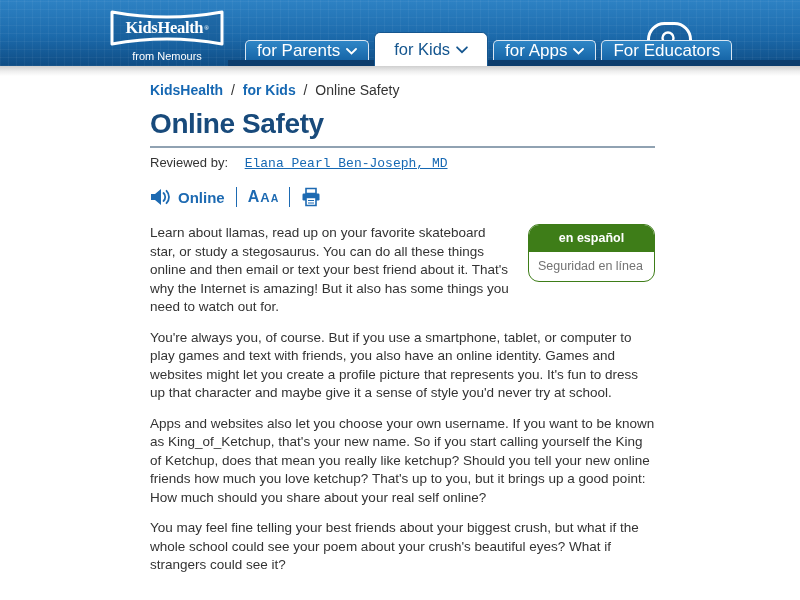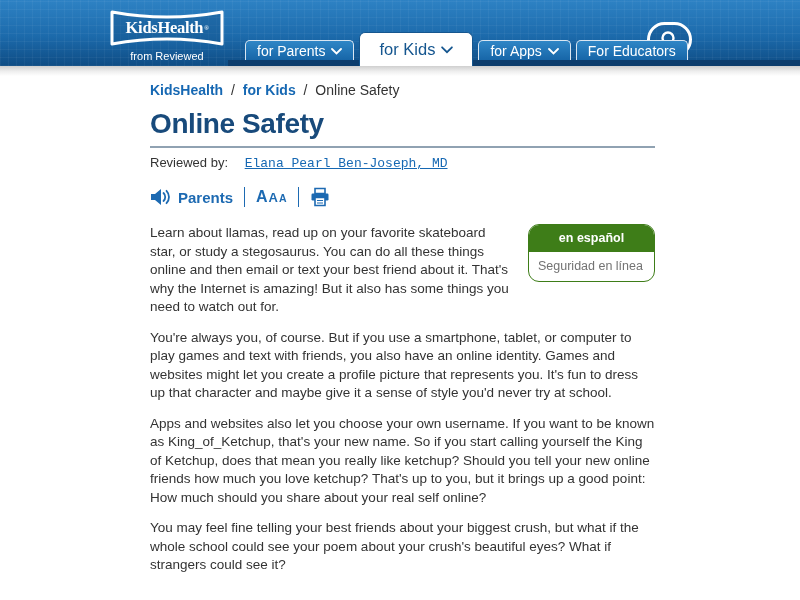--- a/index.html
+++ b/index.html
@@ -29,21 +29,21 @@
 
   .navy-bar { position: absolute; left: 228px; right: 0; bottom: 0; height: 6px;
     background: #0d3d6d; }
 
   .tabs { position: absolute; left: 245px; bottom: 0; display: flex;
     align-items: flex-end; gap: 5px; }
   .tab { height: 20px; margin-bottom: 6px; padding: 0 11px;
     display: flex; align-items: center; gap: 6px;
     background: linear-gradient(180deg, #2f86c6, #1766a8);
     border: 1px solid #d9e6f2; border-bottom: none; border-radius: 5px 5px 0 0;
-    color: #fff; font-size: 14px; cursor: pointer; z-index: 1; }
+    color: #fff; font-size: 17px; cursor: pointer; z-index: 1; }
   .tab.active { height: 34px; margin-bottom: 0; padding: 0 19px;
     background: #fff; color: #15568f; font-size: 16.5px;
     border: 1px solid #15568f; border-bottom: none; border-radius: 6px 6px 0 0;
     z-index: 2; }
   .tab .chev { display: inline-flex; margin-top: 1px; }
 
   .search-btn { position: absolute; right: 108px; top: 22px; width: 45px; height: 35px;
     border-radius: 17.5px; border: 3px solid #fff; background: rgba(8,56,105,0.22);
     display: flex; align-items: center; justify-content: center; cursor: pointer; }
 
@@ -86,21 +86,21 @@
   <div class="logo">
     <div class="ribbon-wrap">
       <svg width="118" height="42" viewBox="0 0 118 42">
         <path d="M4 5 Q59 15 114 5 L114 37 Q59 27 4 37 Z" fill="rgba(20,80,135,0.35)" stroke="#ffffff" stroke-width="3" stroke-linejoin="round"></path>
       </svg>
       <span class="logo-text">
         <span>KidsHealth</span>
           <sup>®</sup>
       </span>
     </div>
-    <div class="logo-tagline">from Reviewed</div>
+    <div class="logo-tagline">from Nemours</div>
   </div>
 
   <div class="navy-bar"></div>
 
   <nav class="tabs">
     <div class="tab">
       <span>for Parents</span>
       <span class="chev">
         <svg width="11" height="7" viewBox="0 0 11 7">
             <path d="M1 1l4.5 4.5L10 1" fill="none" stroke="currentColor" stroke-width="1.8" stroke-linecap="round"></path>
@@ -154,21 +154,21 @@
     <a>Elana Pearl Ben-Joseph, MD</a>
   </div>
 
   <div class="toolbar">
     <button class="tb-btn">
       <svg width="22" height="18" viewBox="0 0 22 18">
         <path d="M1 6h4l6-5v16l-6-5H1z" fill="#1d6ab2"></path>
         <path d="M13.5 5a5.5 5.5 0 0 1 0 8" stroke="#1d6ab2" stroke-width="1.8" fill="none" stroke-linecap="round"></path>
         <path d="M16.5 2.8a9 9 0 0 1 0 12.4" stroke="#1d6ab2" stroke-width="1.8" fill="none" stroke-linecap="round"></path>
       </svg>
-      <span class="listen-label">Parents</span>
+      <span class="listen-label">Online</span>
     </button>
     <span class="tb-divider"></span>
     <button class="tb-btn aaa">
       <span class="a1">A</span>
       <span class="a2">A</span>
       <span class="a3">A</span>
     </button>
     <span class="tb-divider"></span>
     <button class="tb-btn">
       <svg width="20" height="20" viewBox="0 0 20 20">

